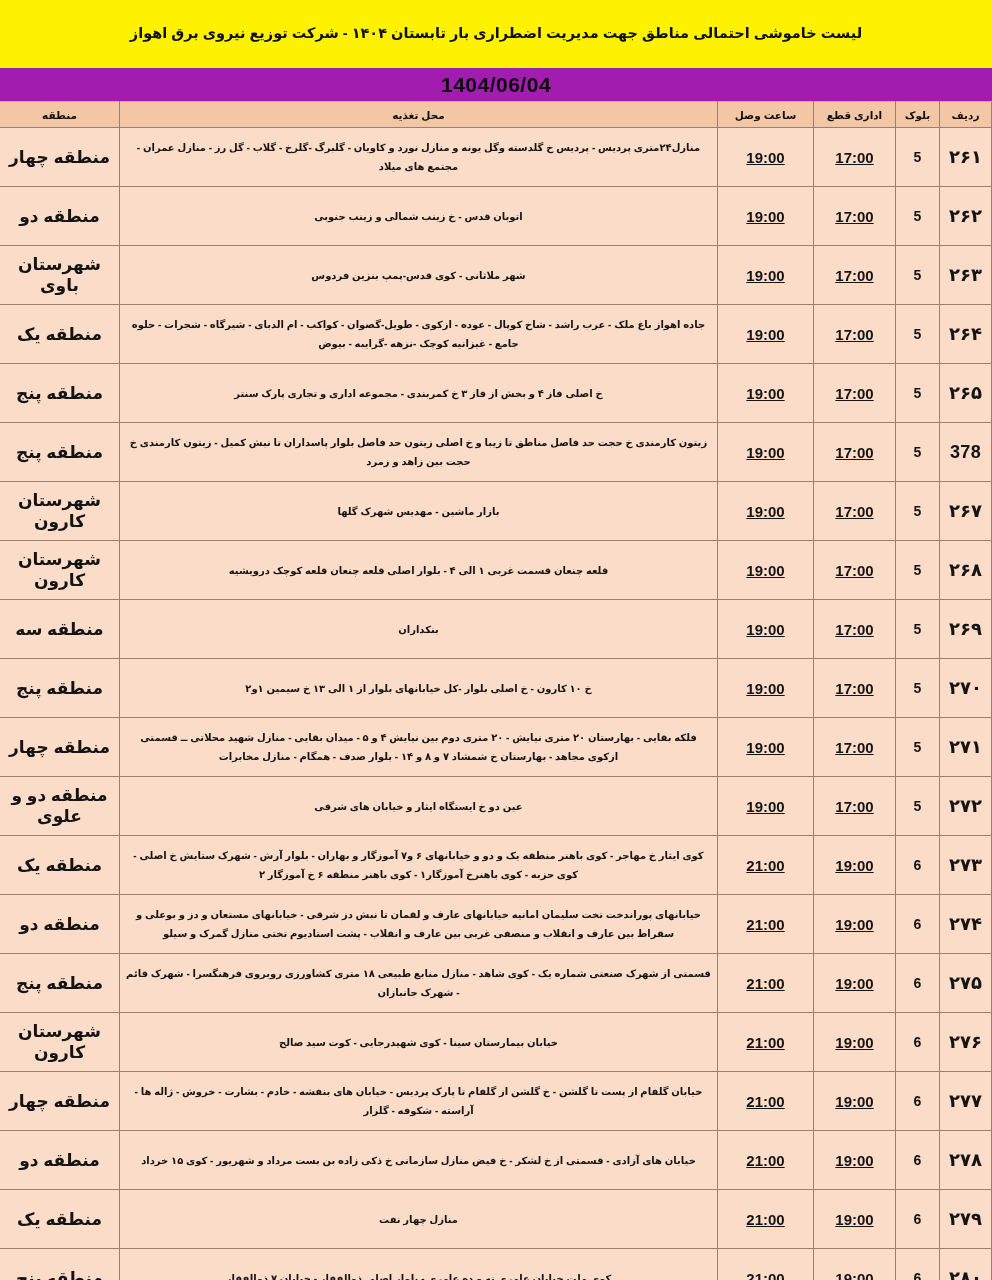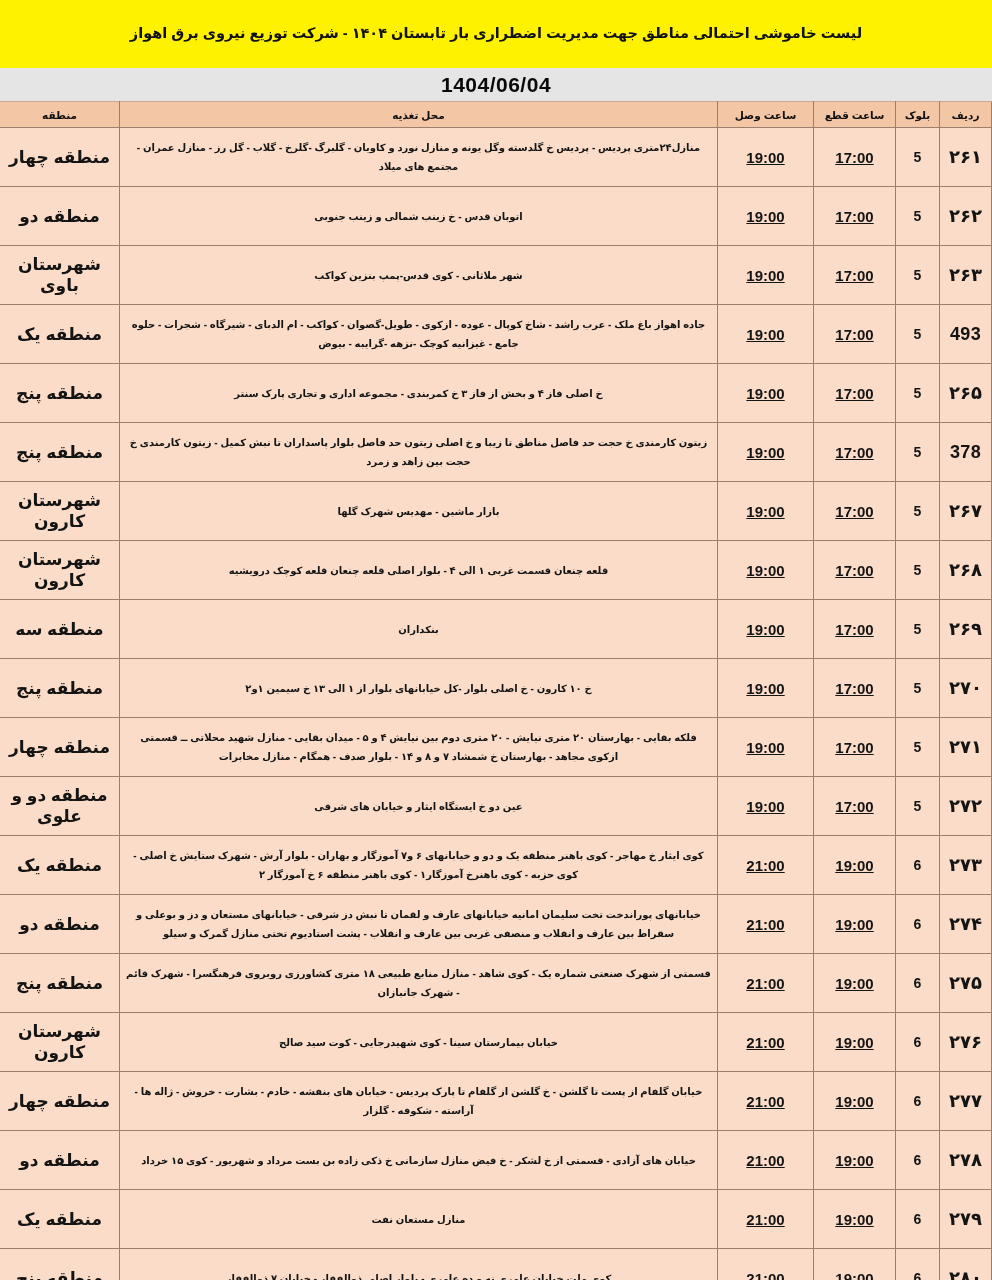--- a/index.html
+++ b/index.html
@@ -40,21 +40,21 @@
     text-align: center;
     line-height: 1.2;
     white-space: nowrap;
     padding: 0 12px;
   }
 
   
   .date-banner {
     width: 992px;
     height: 33px;
-    background: #e5e5e5;
+    background: #a21caf;
     display: flex;
     align-items: center;
     justify-content: center;
   }
   .date-banner .date-text {
     font-size: 21px;
     font-weight: bold;
     color: #0a0a0a;
     direction: ltr;
     letter-spacing: 0.5px;
@@ -148,21 +148,21 @@
       <col class="col-block">
       <col class="col-off">
       <col class="col-on">
       <col class="col-place">
       <col class="col-region">
     </colgroup>
     <thead>
       <tr class="header-row">
         <th>ردیف</th>
         <th>بلوک</th>
-        <th>ساعت قطع</th>
+        <th>اداری قطع</th>
         <th>ساعت وصل</th>
         <th>محل تغذیه</th>
         <th>منطقه</th>
       </tr>
     </thead>
     <tbody id="table-body">
         <tr class="data-row">
           <td class="cell-radif">۲۶۱</td>
           <td class="cell-block">5</td>
           <td class="cell-off">17:00</td>
@@ -176,25 +176,25 @@
           <td class="cell-off">17:00</td>
           <td class="cell-on">19:00</td>
           <td class="cell-place">اتوبان قدس - خ زینب شمالی و زینب جنوبی</td>
           <td class="cell-region">منطقه دو</td>
         </tr>
         <tr class="data-row">
           <td class="cell-radif">۲۶۳</td>
           <td class="cell-block">5</td>
           <td class="cell-off">17:00</td>
           <td class="cell-on">19:00</td>
-          <td class="cell-place">شهر ملاثانی - کوی قدس-پمپ بنزین کواکب</td>
+          <td class="cell-place">شهر ملاثانی - کوی قدس-پمپ بنزین فردوس</td>
           <td class="cell-region">شهرستان باوی</td>
         </tr>
         <tr class="data-row">
-          <td class="cell-radif">493</td>
+          <td class="cell-radif">۲۶۴</td>
           <td class="cell-block">5</td>
           <td class="cell-off">17:00</td>
           <td class="cell-on">19:00</td>
           <td class="cell-place">جاده اهواز باغ ملک - عرب راشد - شاخ کوپال - عوده - ازکوی - طویل-گصوان - کواکب - ام الدبای - شیرگاه - شجرات - حلوه جامع - غیزانیه کوچک -نزهه -گرایبه - بیوض</td>
           <td class="cell-region">منطقه یک</td>
         </tr>
         <tr class="data-row">
           <td class="cell-radif">۲۶۵</td>
           <td class="cell-block">5</td>
           <td class="cell-off">17:00</td>
@@ -304,21 +304,21 @@
           <td class="cell-off">19:00</td>
           <td class="cell-on">21:00</td>
           <td class="cell-place">خیابان های آزادی - قسمتی از خ لشکر - خ فیض منازل سازمانی خ ذکی زاده بن بست مرداد و شهریور - کوی ۱۵ خرداد</td>
           <td class="cell-region">منطقه دو</td>
         </tr>
         <tr class="data-row">
           <td class="cell-radif">۲۷۹</td>
           <td class="cell-block">6</td>
           <td class="cell-off">19:00</td>
           <td class="cell-on">21:00</td>
-          <td class="cell-place">منازل مستعان نفت</td>
+          <td class="cell-place">منازل چهار نفت</td>
           <td class="cell-region">منطقه یک</td>
         </tr>
         <tr class="data-row">
           <td class="cell-radif">۲۸۰</td>
           <td class="cell-block">6</td>
           <td class="cell-off">19:00</td>
           <td class="cell-on">21:00</td>
           <td class="cell-place">کوی ملت خیابان عامری نه و ده عامری - بلوار اصلی ذوالفقار - خیابان ۷ ذوالفقار</td>
           <td class="cell-region">منطقه پنج</td>
         </tr>

